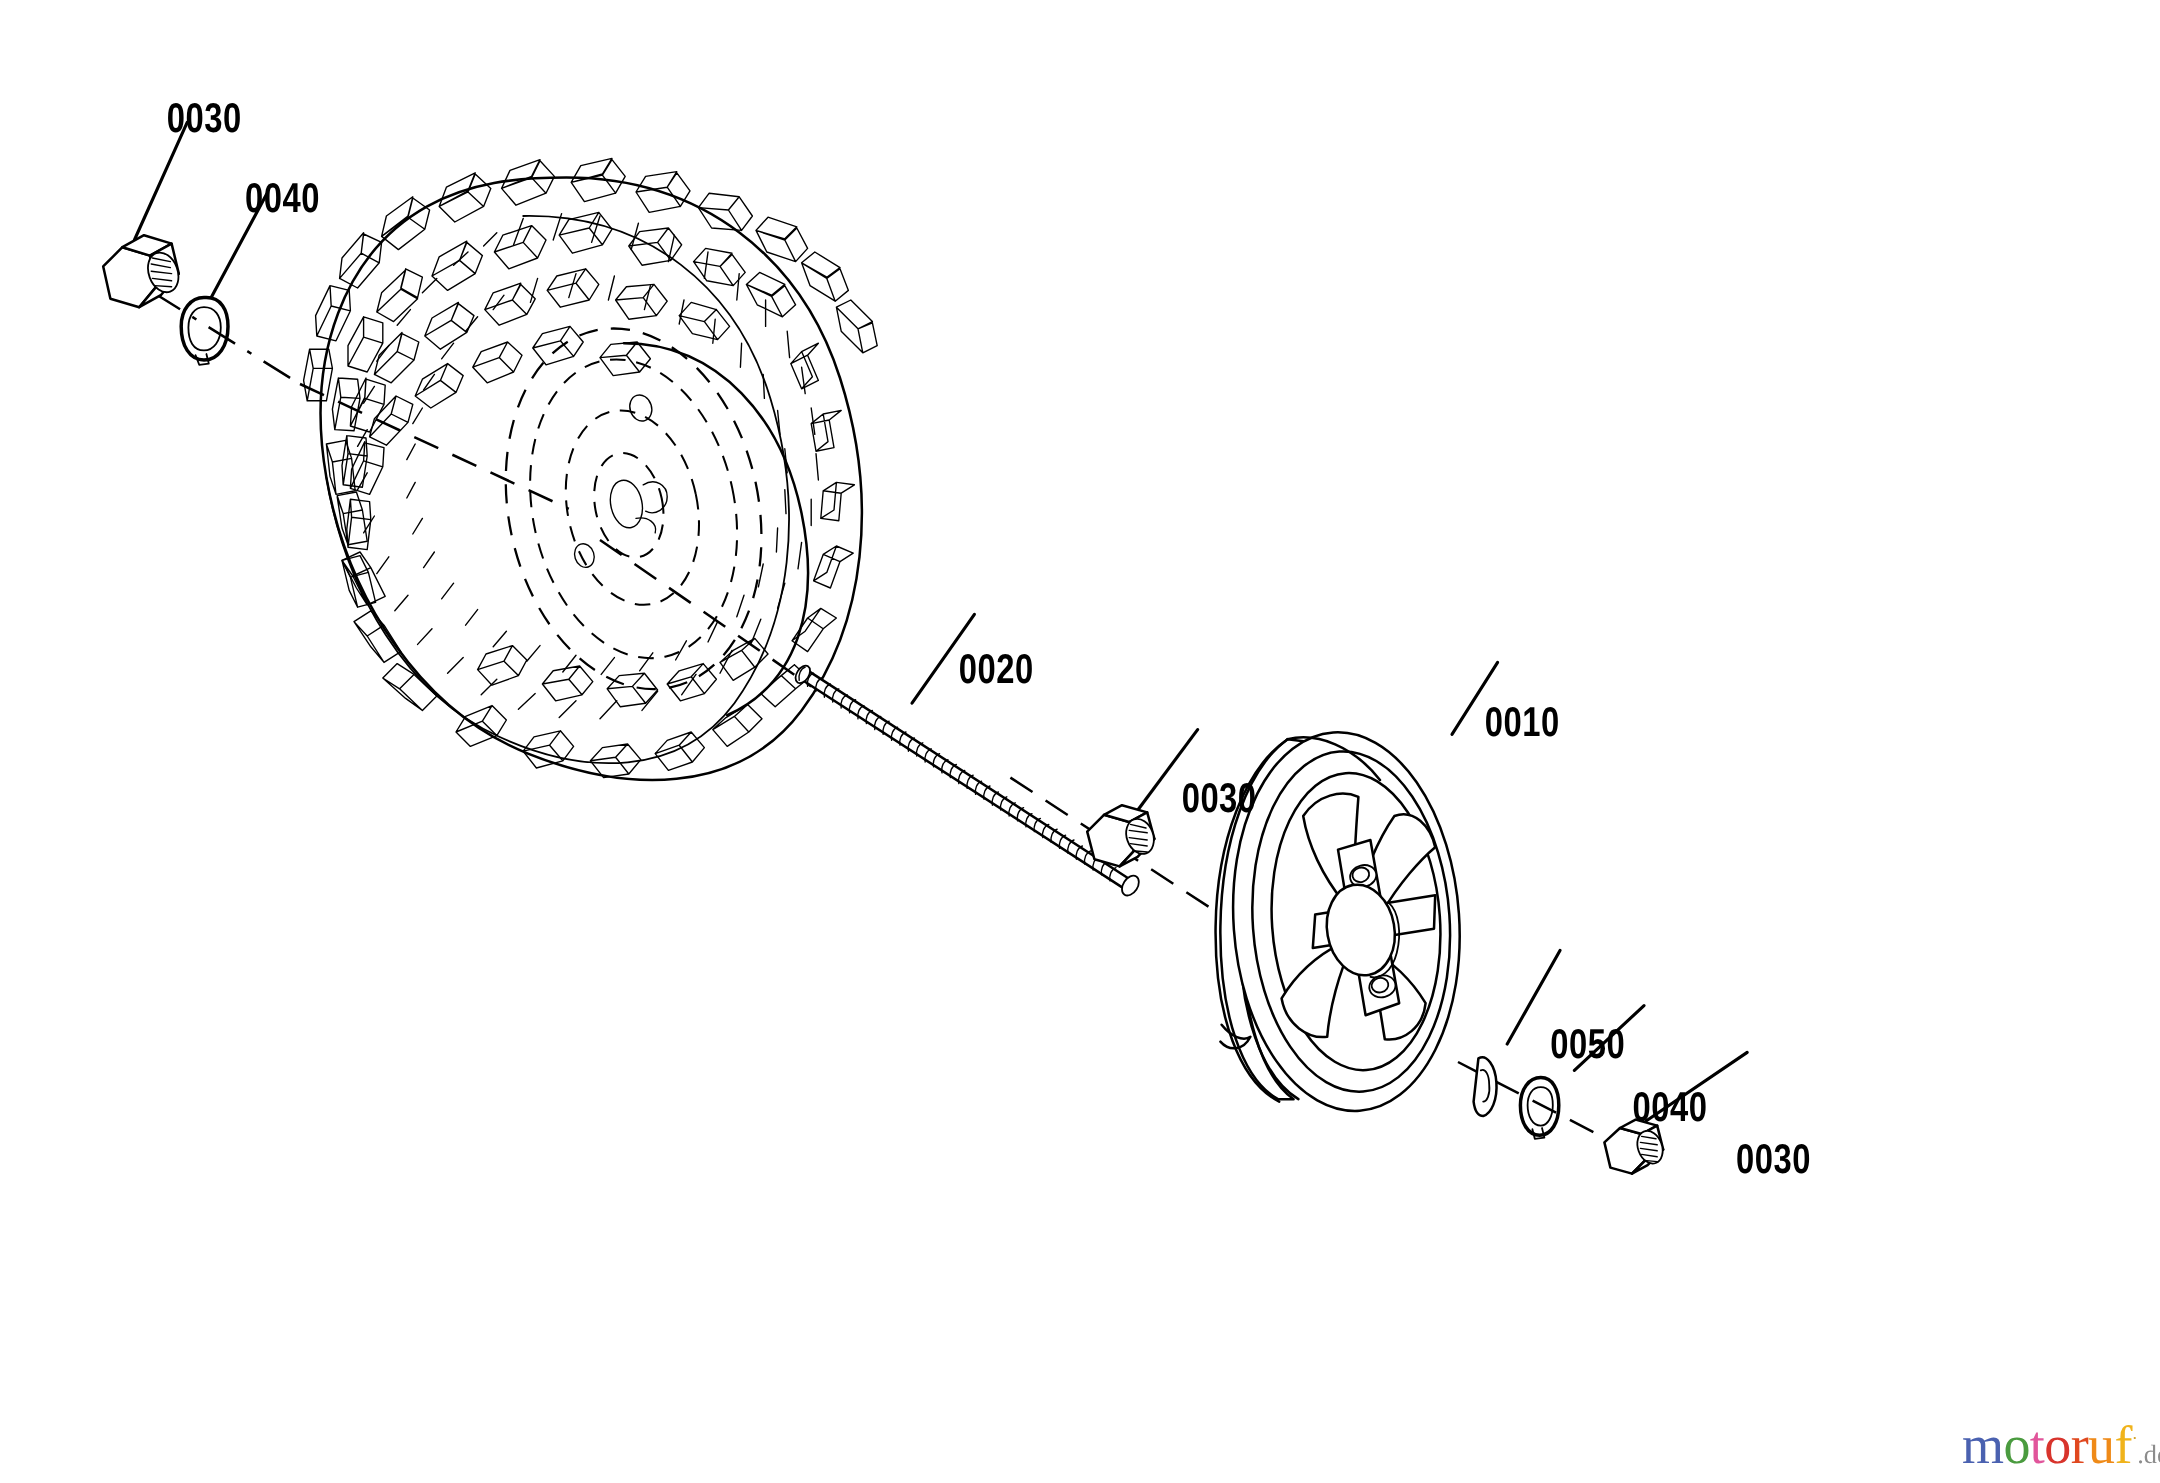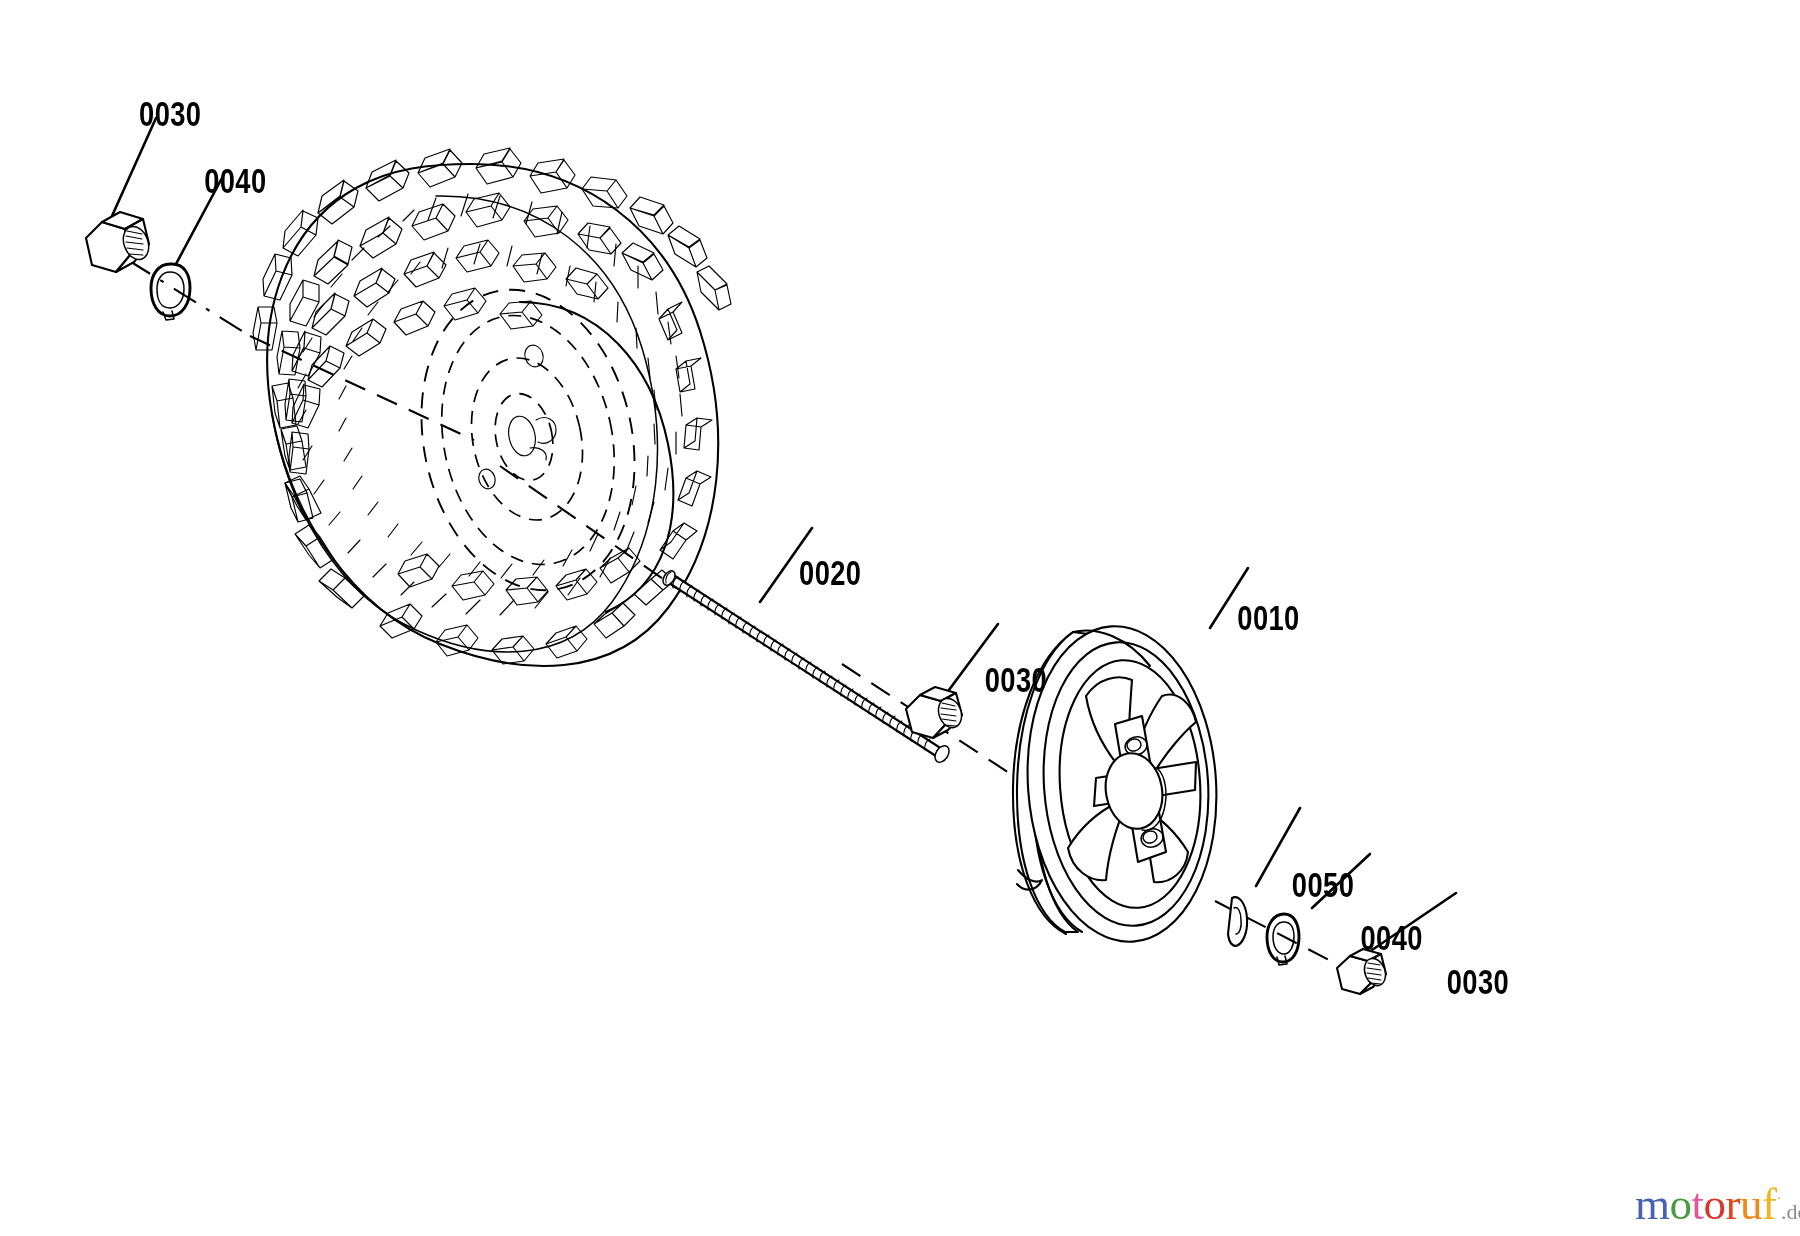--- a/index.html
+++ b/index.html
@@ -9,21 +9,21 @@
   }
   body {
     width: 1800px;
     height: 1236px;
     position: relative;
     overflow: hidden;
     font-family: "Liberation Sans", sans-serif;
   }
   #diagram-root {
     position: absolute;
-    left: 0; top: 16px;
+    left: 0; top: 0;
     width: 1800px;
     height: 960px;
   }
   svg.diagram {
     display: block;
     width: 1800px;
     height: 1236px;
   }
   .ln  { fill: none; stroke: #000; stroke-width: 2.1; stroke-linecap: round; stroke-linejoin: round; }
   .ln-thin { fill: none; stroke: #000; stroke-width: 1.5; stroke-linecap: round; stroke-linejoin: round; }

